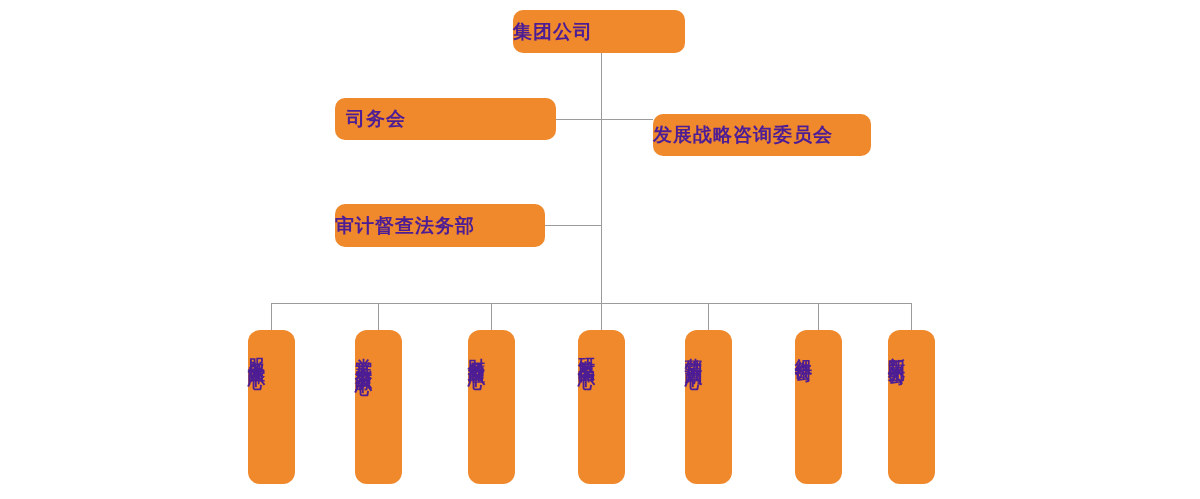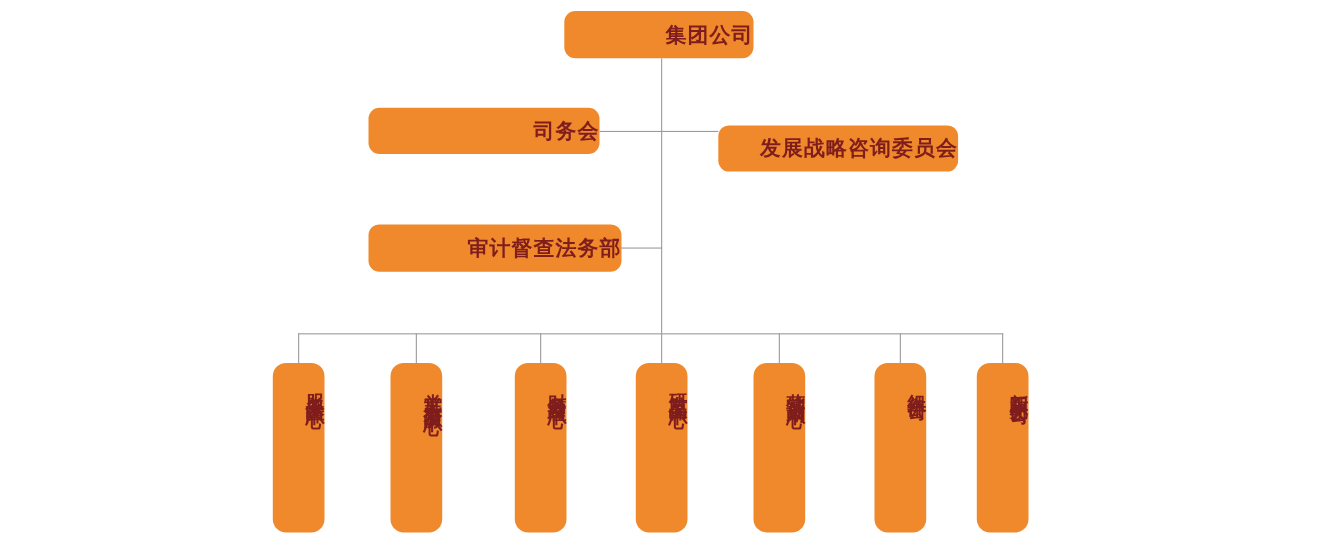--- a/index.html
+++ b/index.html
@@ -18,25 +18,25 @@
   
   .line {
     position: absolute;
     background: #9b9b9b;
   }
   
   .node {
     position: absolute;
     background: #f0892c;
     border-radius: 10px;
-    color: #7f1d1d;
+    color: #4c1d95;
     font-weight: bold;
     display: flex;
     align-items: center;
-    justify-content: flex-end;
+    justify-content: flex-start;
     font-size: 19px;
     letter-spacing: 1px;
   }
   .node::before {
     content: "";
     position: absolute;
     left: 0; top: 0; right: 0; bottom: 0;
     background: #e9e9e9;
     border-radius: inherit;
     z-index: -1;
@@ -76,28 +76,28 @@
   <div class="line" style="left:491px; top:303px; width:1px; height:28px;"></div>
   <div class="line" style="left:601px; top:303px; width:1px; height:28px;"></div>
   <div class="line" style="left:708px; top:303px; width:1px; height:28px;"></div>
   <div class="line" style="left:818px; top:303px; width:1px; height:28px;"></div>
   <div class="line" style="left:911px; top:303px; width:1px; height:28px;"></div>
 
   <div class="node sh-ul" style="left:513px; top:10px; width:172px; height:43px;">
     <span>集团公司</span>
   </div>
 
-  <div class="node sh-ul" style="left:335px; top:98px; width:210px; height:42px;">
+  <div class="node sh-ul" style="left:335px; top:98px; width:210px; height:42px;padding-left:11px;">
     <span>司务会</span>
   </div>
   <div class="node sh-ur" style="left:653px; top:98px; width:218px; height:42px;margin-top:16px;">
     <span>发展战略咨询委员会</span>
   </div>
 
-  <div class="node sh-ul" style="left:335px; top:204px; width:230px; height:43px;font-family:Liberation Mono, monospace;">
+  <div class="node sh-ul" style="left:335px; top:204px; width:210px; height:43px;font-family:Liberation Mono, monospace;">
     <span>审计督查法务部</span>
   </div>
 
   <div class="node dept sh-dl" style="left:248px;">
     <span class="v-label">服务保障中心</span>
   </div>
   <div class="node dept sh-dl" style="left:355px;">
     <span class="v-label">党群人力资源中心</span>
   </div>
   <div class="node dept sh-dl" style="left:468px;">

